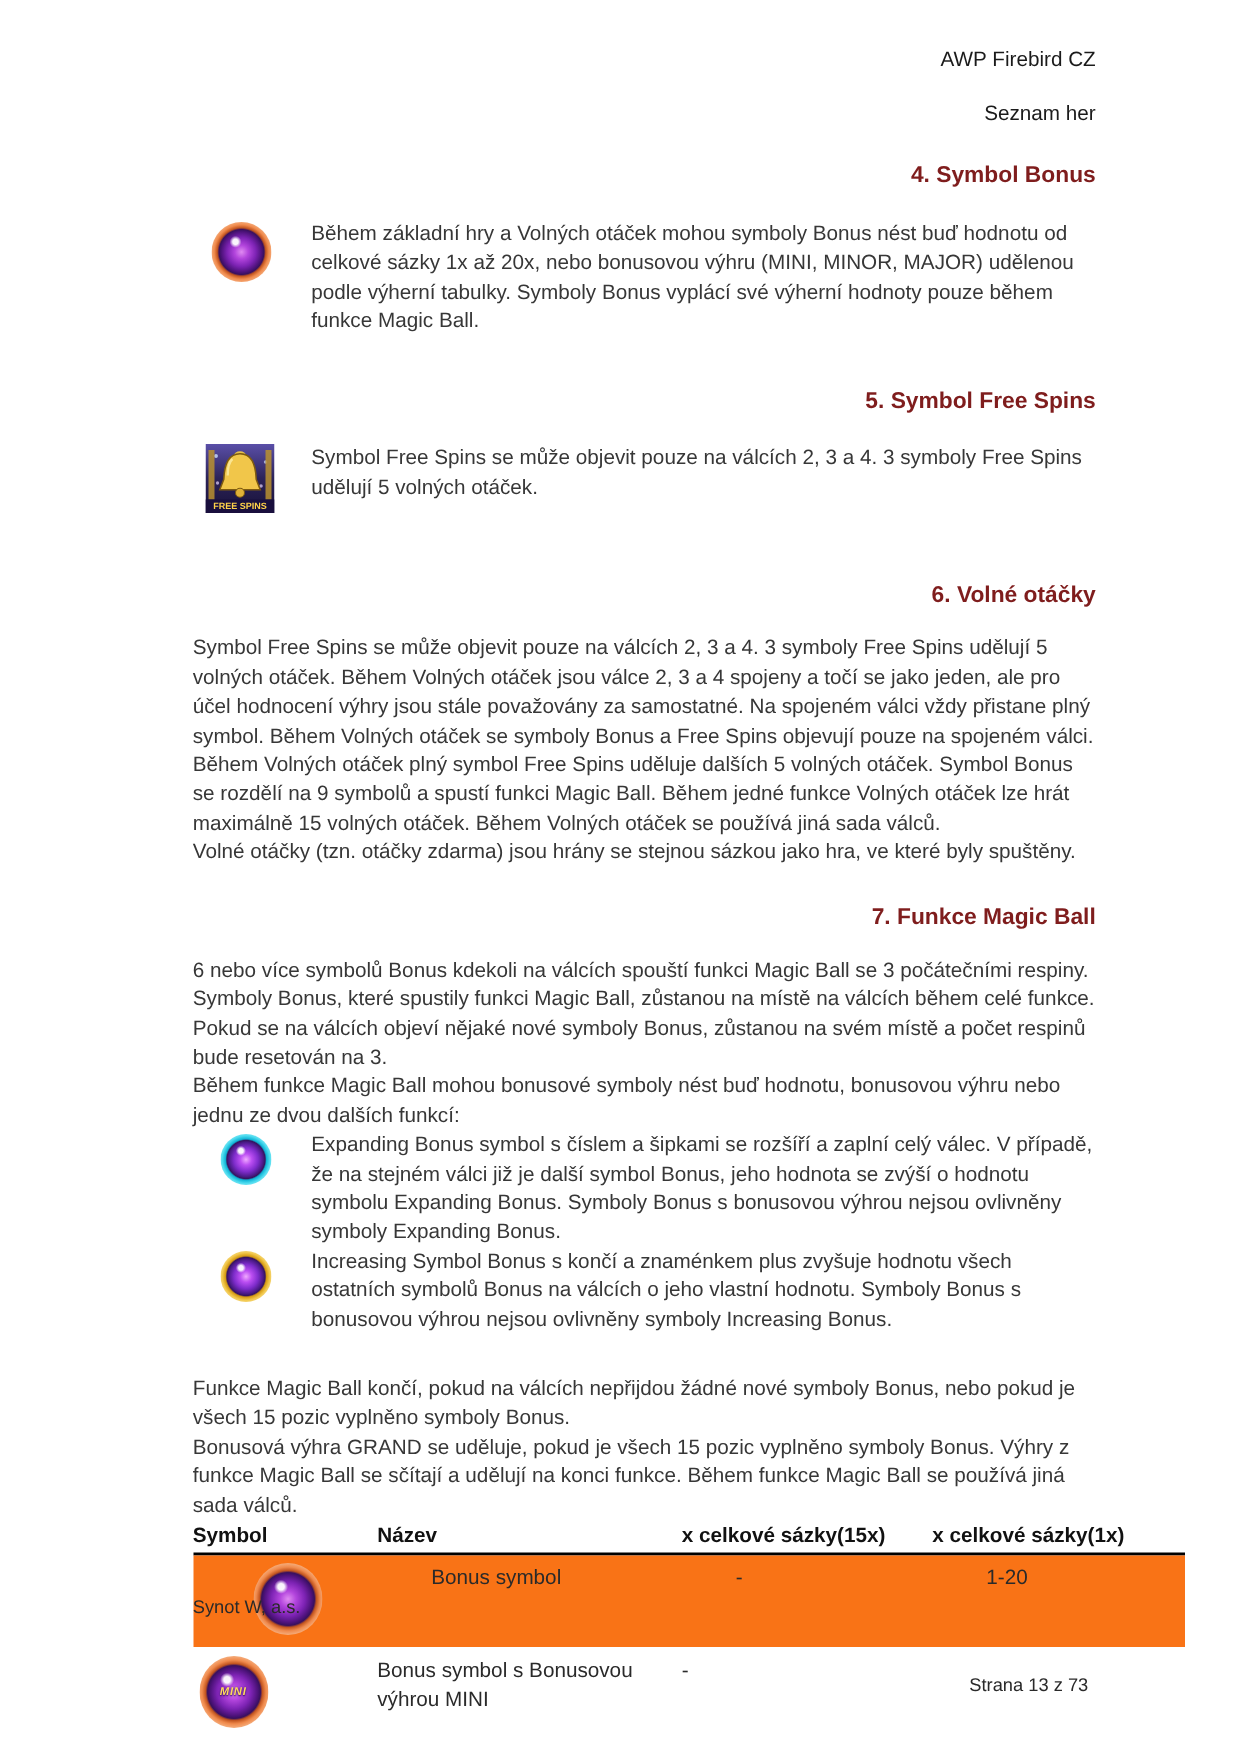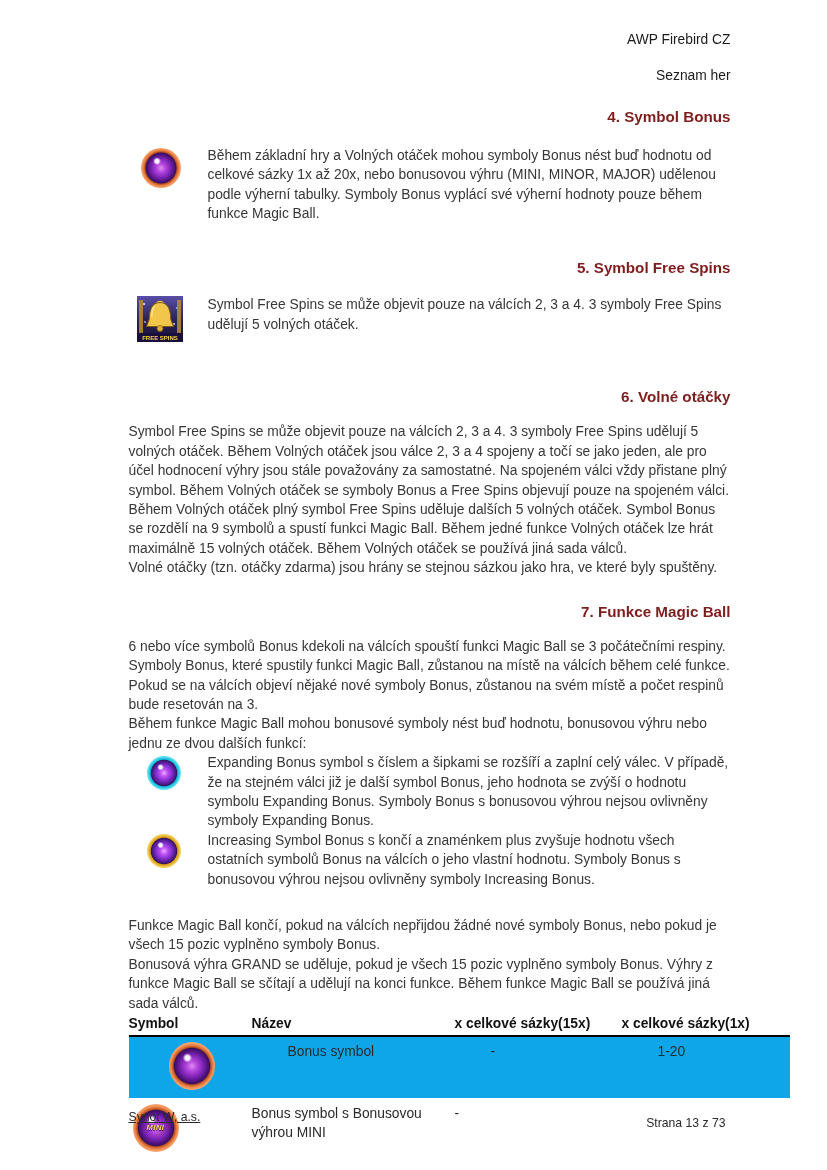--- a/index.html
+++ b/index.html
@@ -98,25 +98,25 @@
   .trow .c3 { flex: 0 0 167px; }
   .trow .c4 { flex: 0 0 168px; }
   .thead {
     font-weight: bold; color: #111;
     border-bottom: 2.5px solid #000;
     padding-bottom: 2px;
   }
   .brow { min-height: 54px; padding: 3px 0 2px 0; }
   .brow .c1 { padding-left: 4px; }
   .brow .c { padding-top: 2px; }
-  .shade { background: #0ea5e9; padding-left: 36px; }
+  .shade { background: #f97316; padding-left: 36px; }
   .row2 { min-height: 62px; margin-top: 1px; }
 
   
-  .footer-company { position: absolute; left: 99px; top: 1108px; font-size: 12.2px; color: #2a2a2a; text-decoration: underline; }
+  .footer-company { position: absolute; left: 99px; top: 1062px; font-size: 12.2px; color: #2a2a2a; }
   .footer-page { position: absolute; right: 72px; top: 1114px; font-size: 12.2px; color: #2a2a2a; }
 </style>
 </head>
 <body>
 
 <div class="page">
   <div class="content">
 
     <div class="doc-header">
       <span class="line">AWP Firebird CZ</span>

